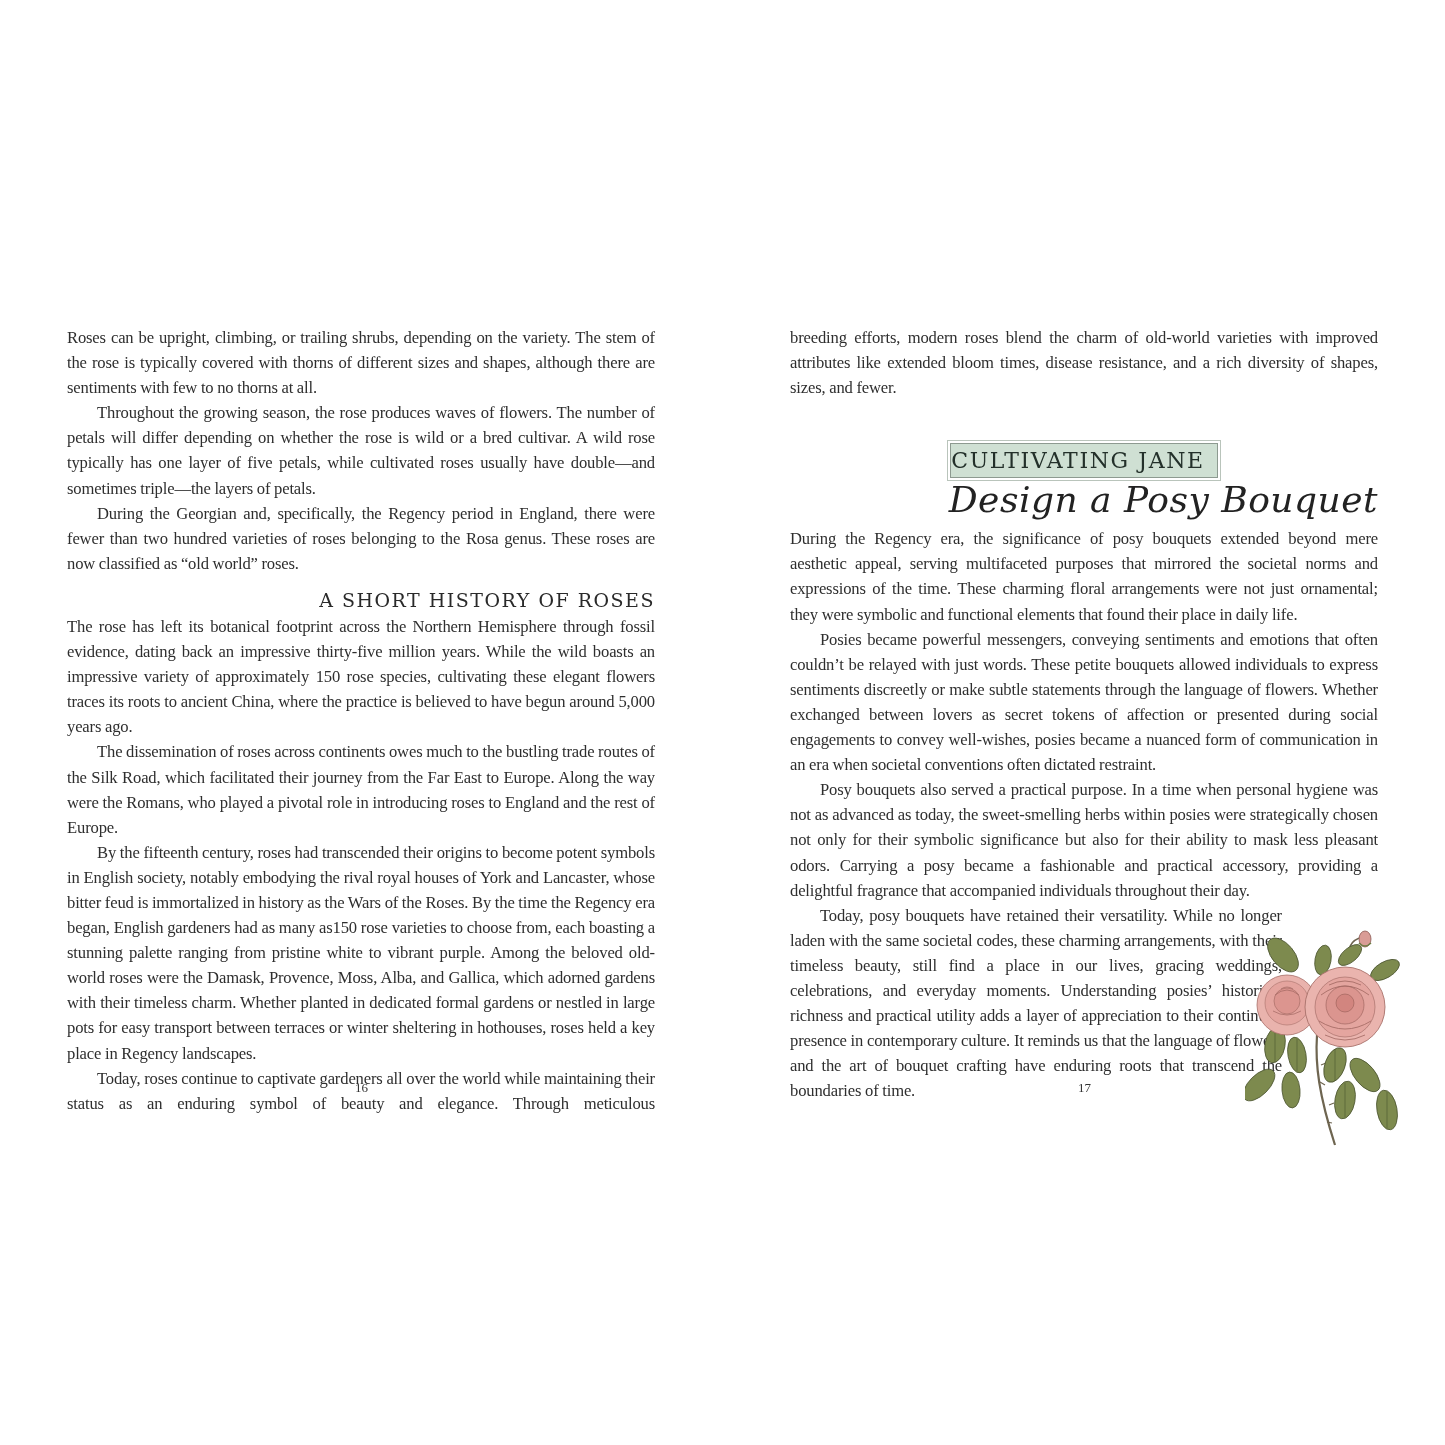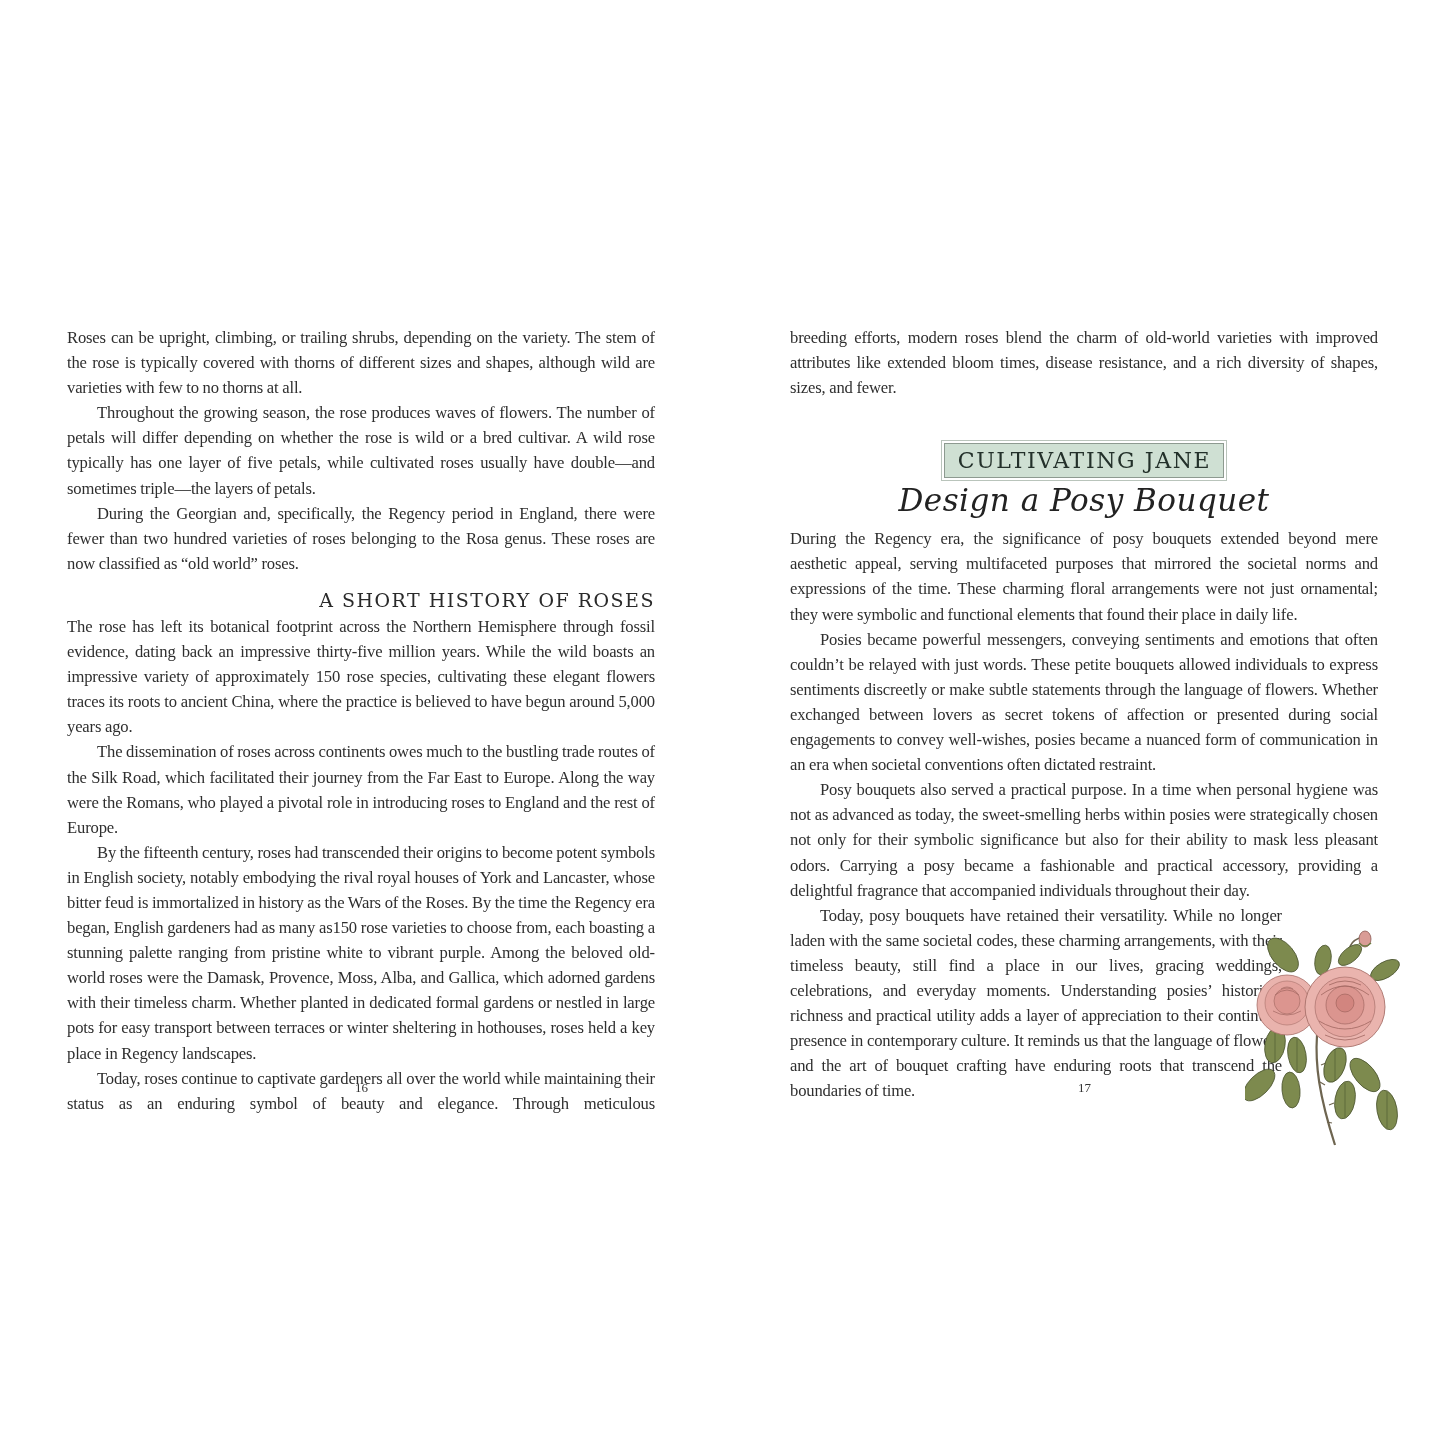--- a/index.html
+++ b/index.html
@@ -60,32 +60,32 @@
 
   .banner-wrap {
     text-align: center;
     margin-top: 43px;
   }
   .banner {
     display: inline-block;
     background: #cfe0d3;
     border: 1px solid #8d9a90;
     box-shadow: 0 0 0 2px #ffffff, 0 0 0 3px #b9c4bb;
-    padding: 2px 12px 1px 13px;
+    padding: 2px 12px 1px 0;
     font-family: "DejaVu Serif", "Liberation Serif", serif;
     font-size: 22px;
     letter-spacing: 1.6px;
     color: #23302a;
     line-height: 30px;
   }
   .script-title {
-    text-align: center;
+    text-align: right;
     font-family: "DejaVu Serif", "Liberation Serif", serif;
     font-style: italic;
-    font-size: 31px;
+    font-size: 36px;
     color: #222;
     margin-top: 2px;
     margin-bottom: 6px;
     letter-spacing: 0.5px;
     line-height: 40px;
   }
   .rose-illustration {
     position: absolute;
     left: 1245px;
     top: 925px;
@@ -93,21 +93,21 @@
     height: 225px;
   }
   .narrow {
     width: 492px;
   }
 </style>
 </head>
 <body>
 
 <div class="page page-left">
-  <p class="para">Roses can be upright, climbing, or trailing shrubs, depending on the variety. The stem of the rose is typically covered with thorns of different sizes and shapes, although wild are varieties with few to no thorns at all.</p>
+  <p class="para">Roses can be upright, climbing, or trailing shrubs, depending on the variety. The stem of the rose is typically covered with thorns of different sizes and shapes, although there are sentiments with few to no thorns at all.</p>
   <p class="para indent">Throughout the growing season, the rose produces waves of flowers. The number of petals will differ depending on whether the rose is wild or a bred cultivar. A wild rose typically has one layer of five petals, while cultivated roses usually have double—and sometimes triple—the layers of petals.</p>
   <p class="para indent">During the Georgian and, specifically, the Regency period in England, there were fewer than two hundred varieties of roses belonging to the Rosa genus. These roses are now classified as “old world” roses.</p>
 
   <h2 class="section-heading">A SHORT HISTORY OF ROSES</h2>
 
   <p class="para">The rose has left its botanical footprint across the Northern Hemisphere through fossil evidence, dating back an impressive thirty-five million years. While the wild boasts an impressive variety of approximately 150 rose species, cultivating these elegant flowers traces its roots to ancient China, where the practice is believed to have begun around 5,000 years ago.</p>
   <p class="para indent">The dissemination of roses across continents owes much to the bustling trade routes of the Silk Road, which facilitated their journey from the Far East to Europe. Along the way were the Romans, who played a pivotal role in introducing roses to England and the rest of Europe.</p>
   <p class="para indent">By the fifteenth century, roses had transcended their origins to become potent symbols in English society, notably embodying the rival royal houses of York and Lancaster, whose bitter feud is immortalized in history as the Wars of the Roses. By the time the Regency era began, English gardeners had as many as150 rose varieties to choose from, each boasting a stunning palette ranging from pristine white to vibrant purple. Among the beloved old-world roses were the Damask, Provence, Moss, Alba, and Gallica, which adorned gardens with their timeless charm. Whether planted in dedicated formal gardens or nestled in large pots for easy transport between terraces or winter sheltering in hothouses, roses held a key place in Regency landscapes.</p>
   <p class="para indent" style="text-align-last: justify;">Today, roses continue to captivate gardeners all over the world while maintaining their status as an enduring symbol of beauty and elegance. Through meticulous</p>
 </div>

